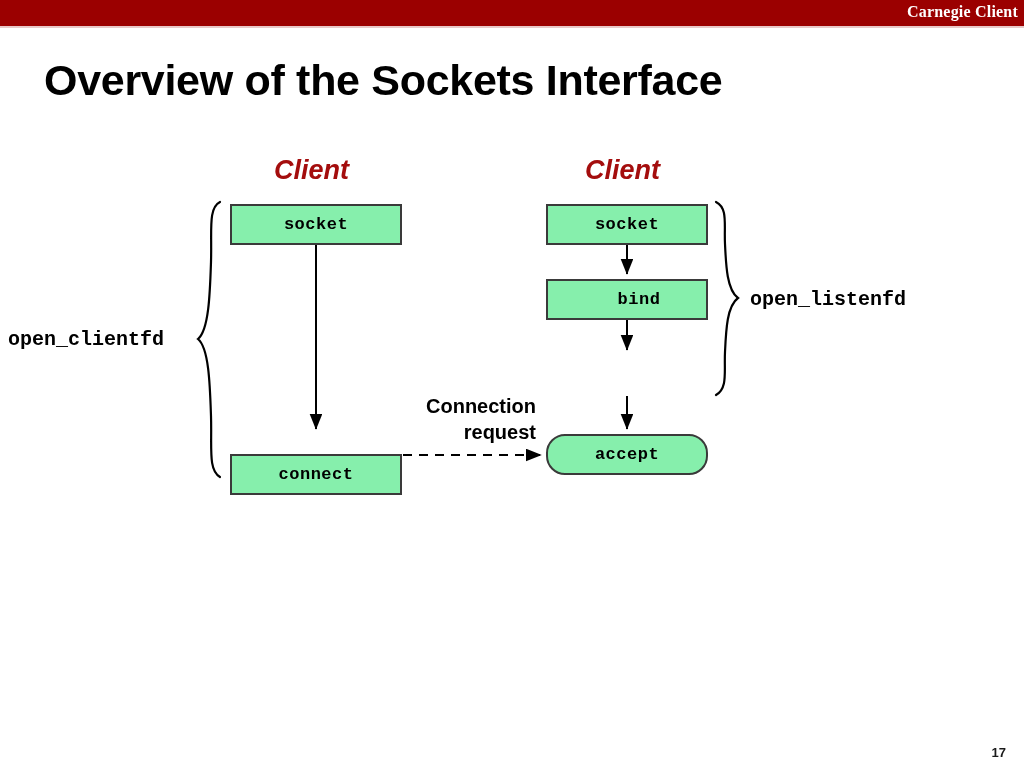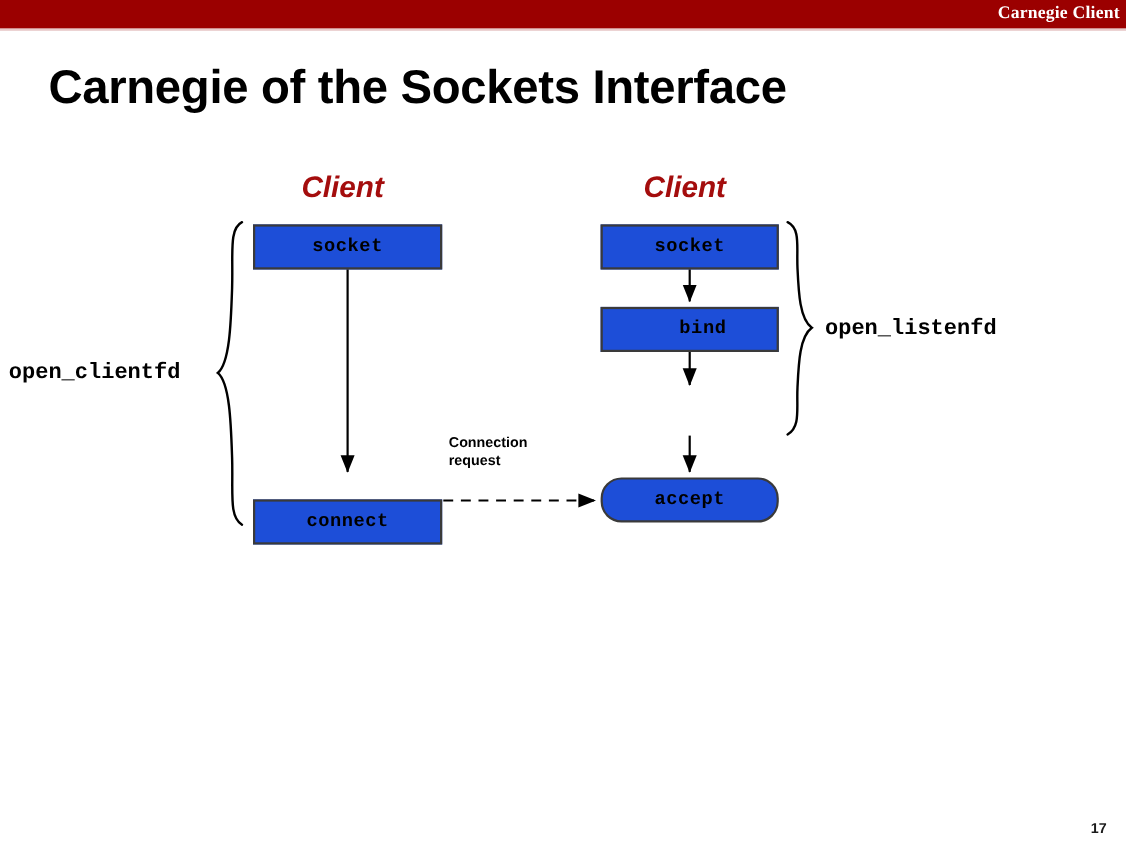--- a/index.html
+++ b/index.html
@@ -71,21 +71,21 @@
     font-style: italic;
     color: #a40d0d;
     white-space: nowrap;
   }
   #heading-client { left: 274px; top: 155px; }
   #heading-server { left: 585px; top: 155px; }
 
   .node-box {
     position: absolute;
     box-sizing: border-box;
-    background: #1d4ed8;
+    background: #86efac;
     border: 2px solid #3a3a3a;
     display: flex;
     align-items: center;
     justify-content: center;
     font-family: "Liberation Mono", monospace;
     font-size: 17px;
     font-weight: bold;
     color: #000000;
     letter-spacing: 0.5px;
   }
@@ -108,23 +108,23 @@
     white-space: nowrap;
   }
   #label-open-clientfd { left: 8px;  top: 328px; }
   #label-open-listenfd { left: 750px; top: 288px; }
 
   #label-connection-request {
     position: absolute;
     left: 408px;
     top: 394px;
     width: 128px;
-    text-align: left;
-    font-family: "Liberation Sans", sans-serif;
-    font-size: 13px;
+    text-align: right;
+    font-family: "Liberation Sans", sans-serif;
+    font-size: 20px;
     font-weight: bold;
     color: #000000;
     line-height: 1.28;
   }
   #label-connection-request span { display: block; }
 
   #page-number {
     position: absolute;
     right: 18px;
     bottom: 8px;
@@ -142,21 +142,21 @@
     pointer-events: none;
   }
 </style>
 </head>
 <body>
 
 <div id="header-bar"></div>
 <div id="header-bar-underline"></div>
 <div id="brand-text">Carnegie Client</div>
 
-<div id="slide-title">Carnegie of the Sockets Interface</div>
+<div id="slide-title">Overview of the Sockets Interface</div>
 
 <div id="diagram">
 
   <div class="col-heading" id="heading-client">Client</div>
   <div class="col-heading" id="heading-server">Client</div>
 
   <div class="node-box client-box" id="box-client-socket">socket</div>
   <div class="node-box client-box" id="box-client-connect">connect</div>
 
   <div class="node-box server-box" id="box-server-socket">socket</div>

